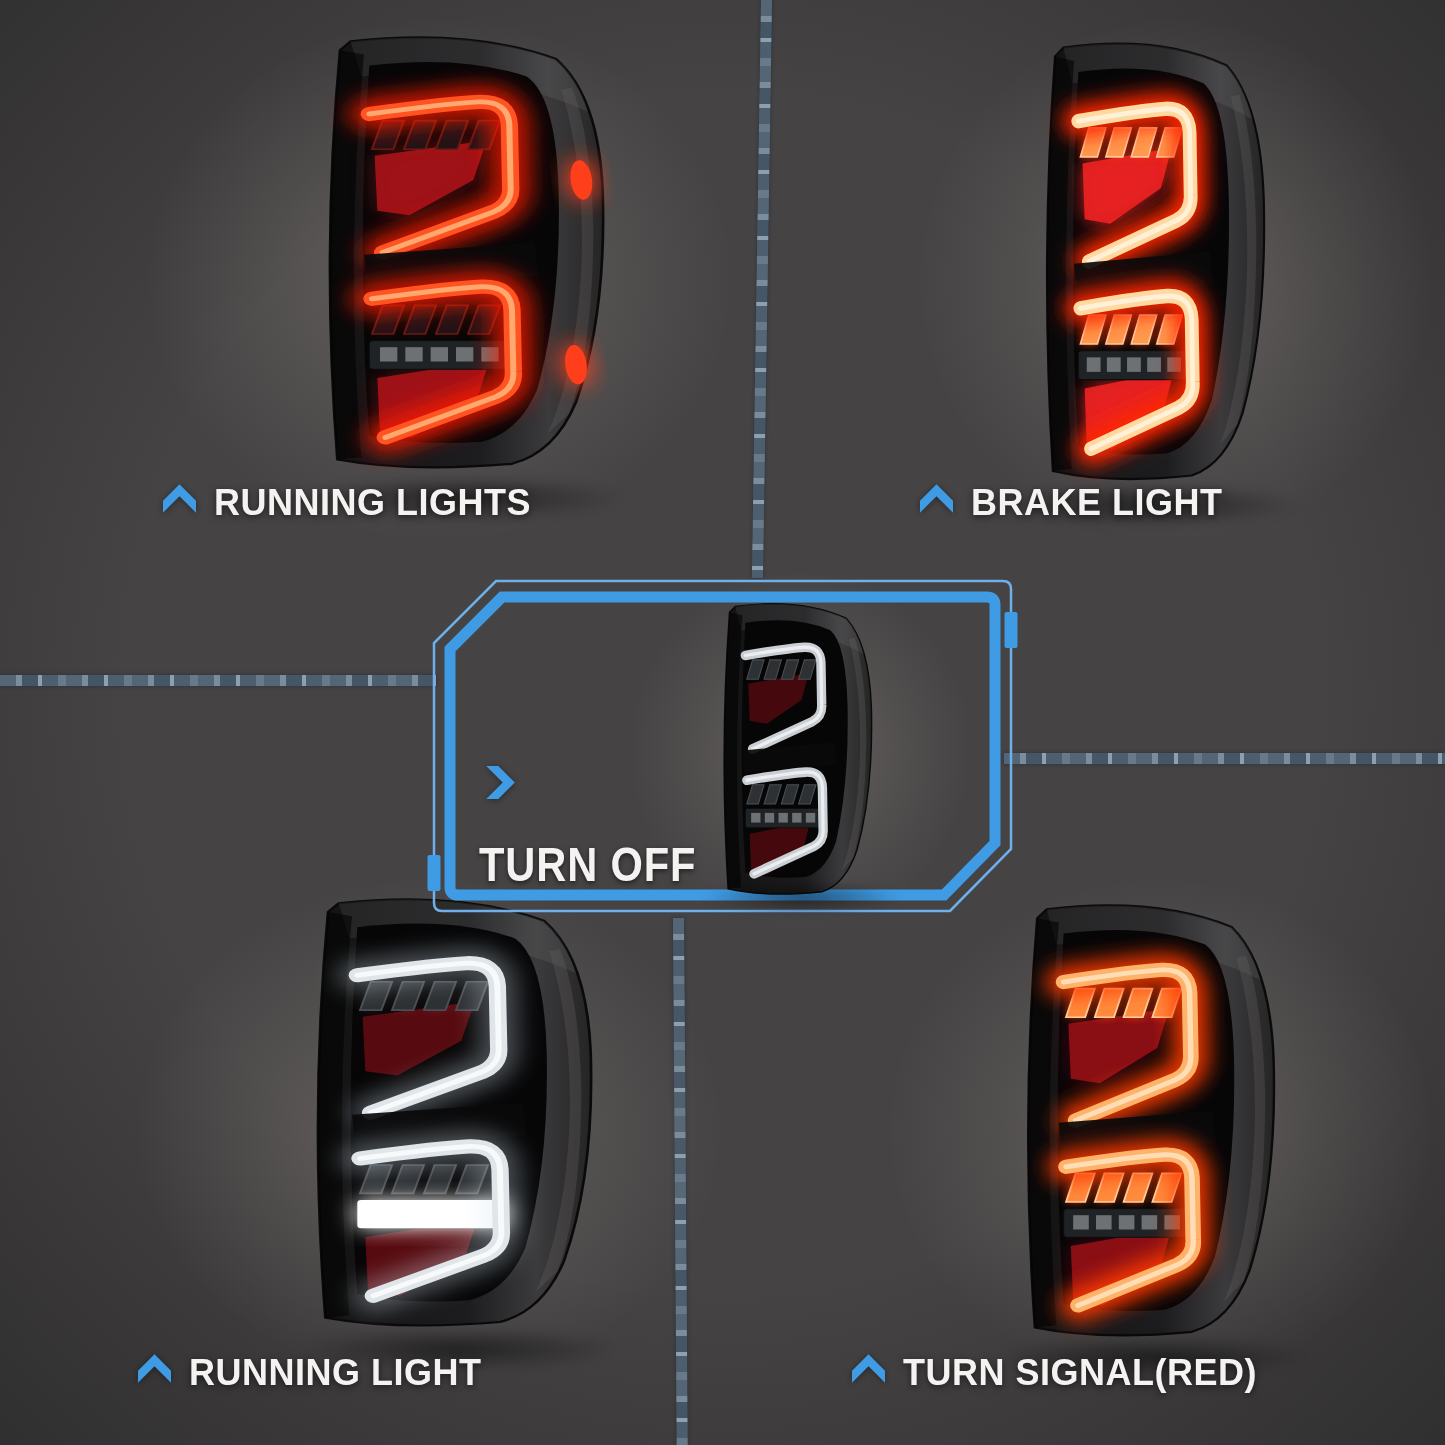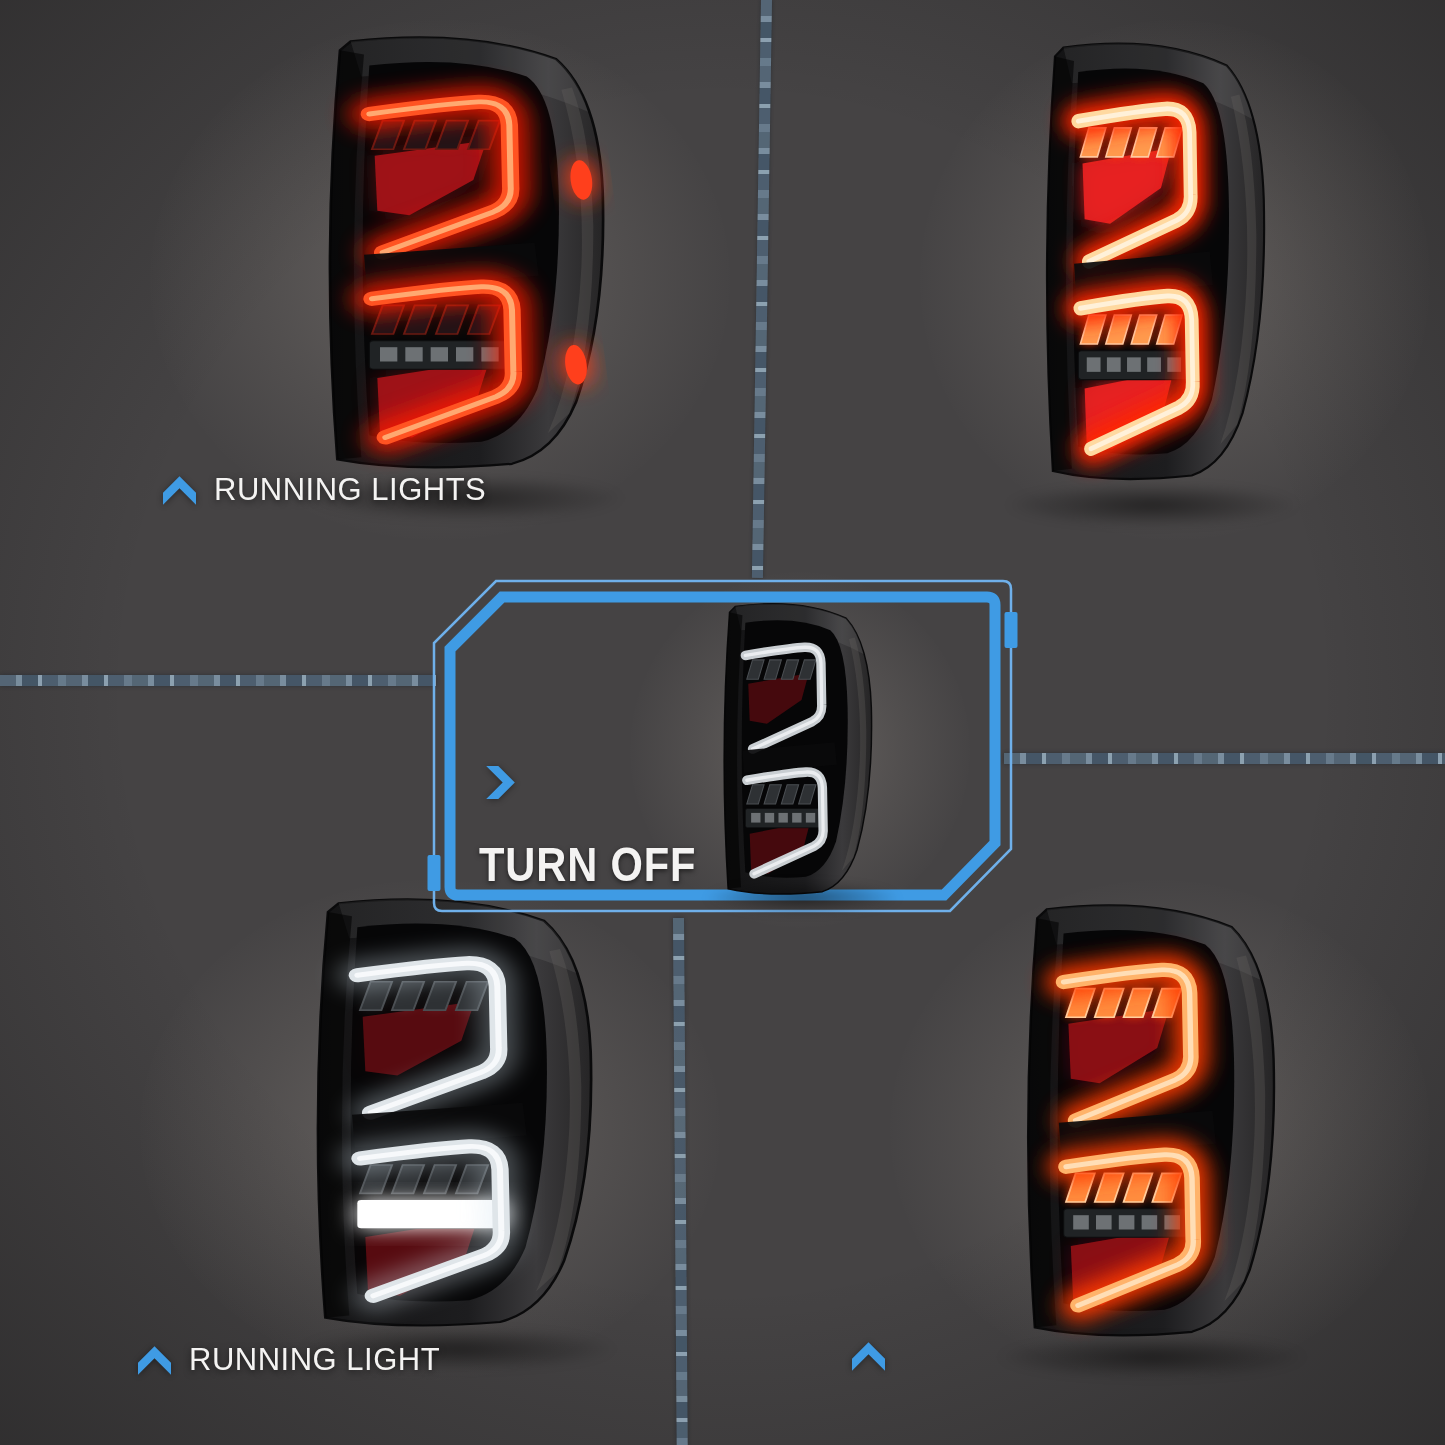--- a/index.html
+++ b/index.html
@@ -41,22 +41,22 @@
   .p-off .lamp{left:682px;top:596px;width:216px;height:312px;}
   .p-off .ground-shadow{left:700px;top:880px;width:205px;height:36px;}
   .p-reverse .halo{left:140px;top:880px;width:580px;height:500px;}
   .p-reverse .lamp{left:240px;top:888px;width:400px;height:458px;}
   .p-reverse .ground-shadow{left:292px;top:1326px;width:330px;height:46px;}
   .p-turnsignal .halo{left:890px;top:880px;width:540px;height:500px;}
   .p-turnsignal .lamp{left:958px;top:894px;width:360px;height:462px;}
   .p-turnsignal .ground-shadow{left:992px;top:1334px;width:320px;height:46px;}
   
   .caption{position:absolute;display:flex;align-items:center;gap:18px;}
-  .cap-text{color:var(--labelColor,#f4f3f2);font-weight:normal;font-size:31px;
-    letter-spacing:.5px;white-space:nowrap;text-shadow:0 2px 7px rgba(0,0,0,.55);}
+  .cap-text{color:var(--labelColor,#f4f3f2);font-weight:bold;font-size:36px;
+    letter-spacing:.5px;white-space:nowrap;text-shadow:0 2px 7px rgba(0,0,0,.55);margin-top:10px;}
   .chev-up{width:33px;height:29px;fill:var(--accent,#3f9be4);filter:drop-shadow(0 1px 3px rgba(0,0,0,.4));}
   .p-running .caption{left:163px;top:472px;}
   .p-brake .caption{left:920px;top:472px;}
   .p-reverse .caption{left:138px;top:1342px;}
   .p-turnsignal .caption{left:852px;top:1342px;}
   
   .frame-svg{position:absolute;left:410px;top:555px;width:625px;height:380px;}
   .chev-right{position:absolute;left:486px;top:766px;width:29px;height:33px;
     fill:var(--accent,#3f9be4);filter:drop-shadow(0 1px 3px rgba(0,0,0,.4));}
   .turnoff-text{position:absolute;left:479px;top:836px;color:var(--labelColor,#f4f3f2);
@@ -164,20 +164,26 @@
       <span class="cap-text">RUNNING LIGHTS</span>
     </div>
   </section>
 
   <section class="panel p-brake">
     <div class="halo"></div>
     <svg class="lamp" viewBox="0 0 300 420" preserveAspectRatio="none" style="--tube: #ffd9a0; --tubeIn: #fff3df; --tubeGlow: #ff2600; --glowOp: 1; --hatch: #ff9a4d; --hatchStroke: #ffc9a0; --hatchGlow: #ff3c00; --hatchGlowOp: 0.9; --lens: #e82222; --lensGlowOp: 0.9; --marker: #ff5a2e; --mkOn: 0; --revOn: 0;">
       <use href="#taillight"></use>
     </svg>
     <div class="ground-shadow"></div>
+    <div class="caption">
+      <svg class="chev-up" viewBox="0 0 30 26">
+        <polygon points="15,0 30,15 30,26 15,11 0,26 0,15"></polygon>
+        </svg>
+      <span class="cap-text">BRAKE LIGHT</span>
+    </div>
   </section>
 
   <section class="panel p-reverse">
     <div class="halo"></div>
     <svg class="lamp" viewBox="0 0 300 420" preserveAspectRatio="none" style="--tube: #dfe5e9; --tubeIn: #f9fbfd; --tubeGlow: #d4e4ef; --glowOp: 0.32; --hatch: #2e3134; --hatchStroke: #4a4e52; --hatchGlow: #ffffff; --hatchGlowOp: 0.08; --lens: #5c0c11; --lensGlowOp: 0.1; --marker: #3a0c0e; --mkOn: 0; --revOn: 1;">
       <use href="#taillight"></use>
     </svg>
     <div class="ground-shadow"></div>
     <div class="caption">
       <svg class="chev-up" viewBox="0 0 30 26">
@@ -190,20 +196,21 @@
   <section class="panel p-turnsignal">
     <div class="halo"></div>
     <svg class="lamp" viewBox="0 0 300 420" preserveAspectRatio="none" style="--tube: #ffb36a; --tubeIn: #ffe2bf; --tubeGlow: #ff3a00; --glowOp: 0.92; --hatch: #ff8c3e; --hatchStroke: #ffcf9e; --hatchGlow: #ff4400; --hatchGlowOp: 0.8; --lens: #8e1015; --lensGlowOp: 0.45; --marker: #ff4a22; --mkOn: 0; --revOn: 0;">
       <use href="#taillight"></use>
     </svg>
     <div class="ground-shadow"></div>
     <div class="caption">
       <svg class="chev-up" viewBox="0 0 30 26">
         <polygon points="15,0 30,15 30,26 15,11 0,26 0,15"></polygon>
         </svg>
+      <span class="cap-text">TURN SIGNAL(RED)</span>
     </div>
   </section>
 
   <section class="panel p-off">
     <div class="halo"></div>
     <svg class="frame-svg" viewBox="0 0 625 380">
       <path d="M86 26 H593 Q601 26 601 34 V294 L540 356 H32 Q24 356 24 348 V88 Z" fill="none" stroke="var(--accentLight,#6fb0ea)" stroke-width="2.5"></path>
       <path d="M92 42 H577 Q585 42 585 50 V288 L534 340 H48 Q40 340 40 332 V94 Z" fill="none" stroke="var(--accent,#3f9be4)" stroke-width="11"></path>
       <rect x="17.5" y="300" width="13" height="36" rx="2" fill="var(--accent,#3f9be4)"></rect>
       <rect x="594.5" y="57" width="13" height="36" rx="2" fill="var(--accent,#3f9be4)"></rect>

